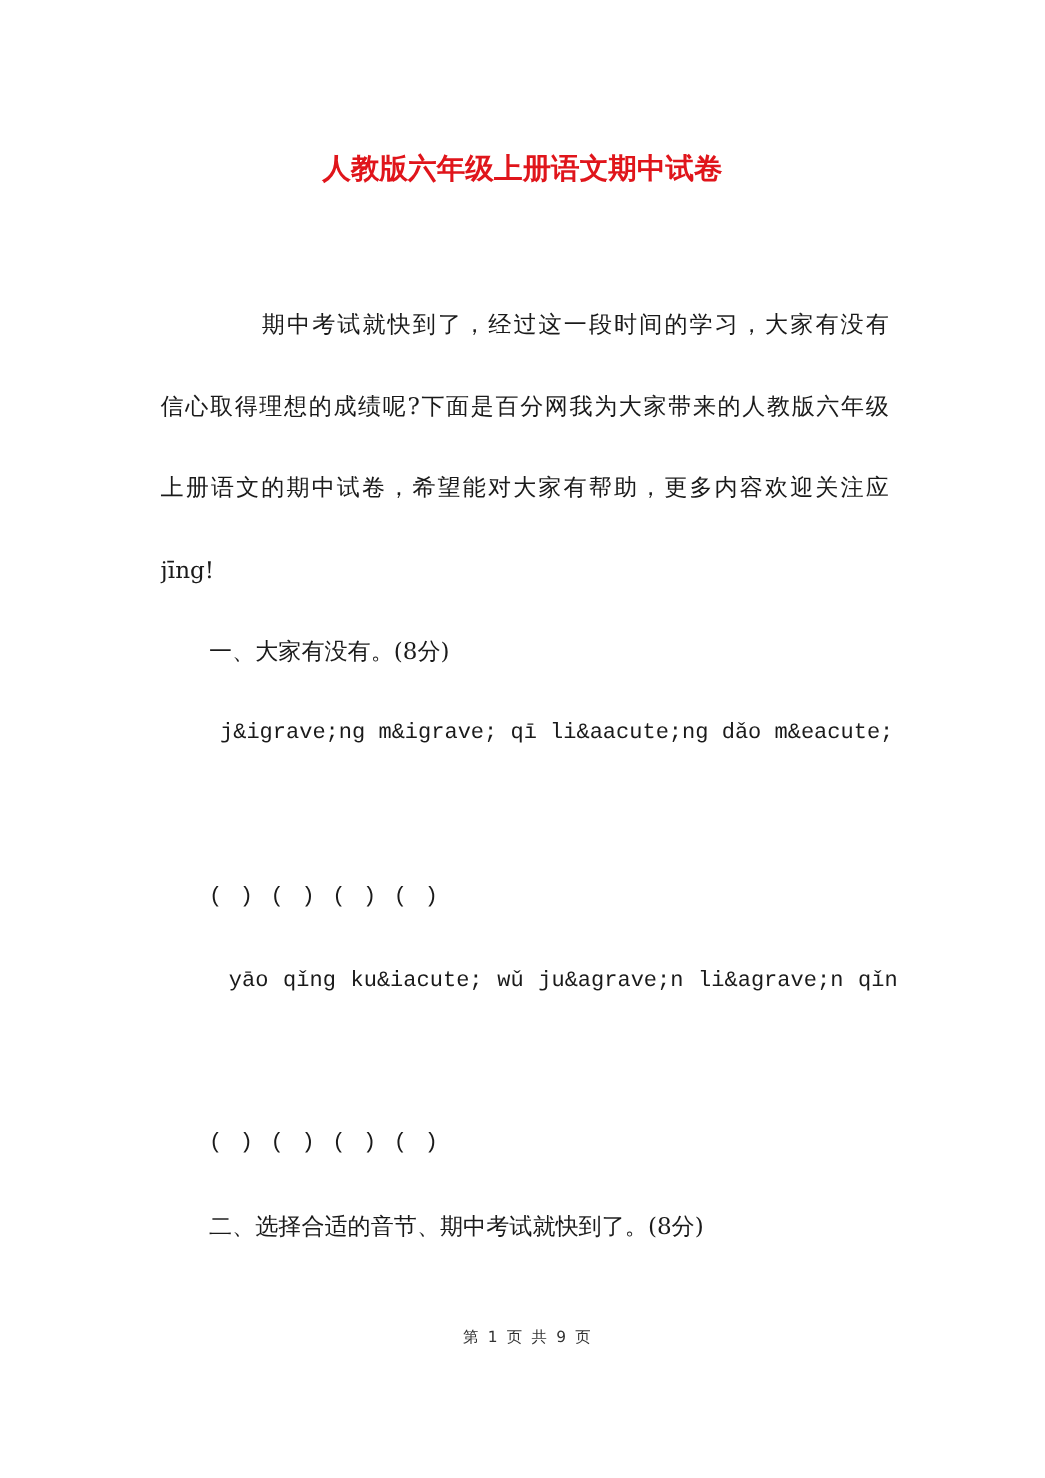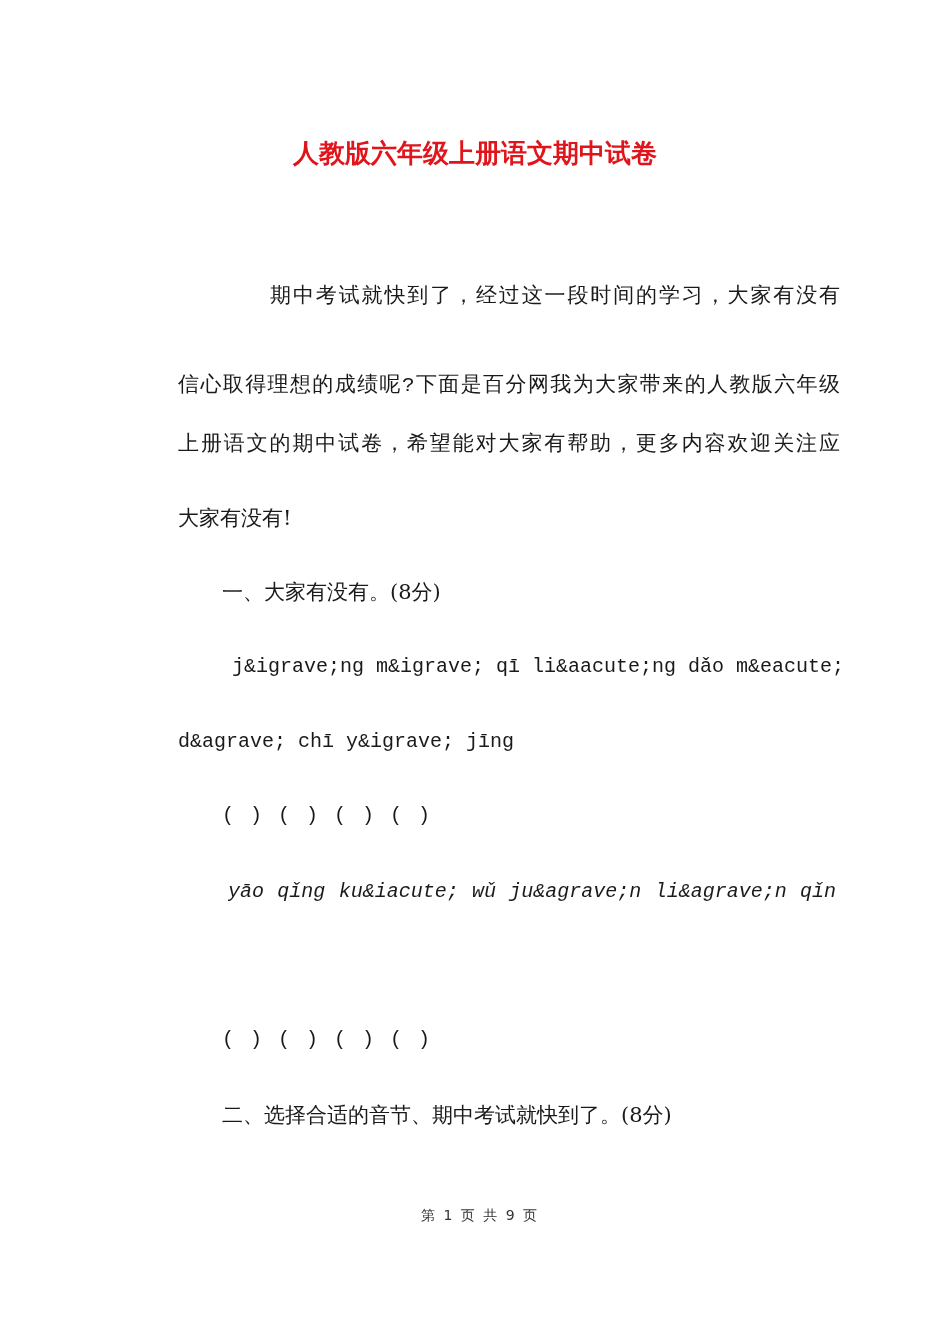--- a/index.html
+++ b/index.html
@@ -32,21 +32,20 @@
       font-family: "DejaVu Serif", "Liberation Serif", serif;
     }
     .line {
       position: absolute;
       left: 146px;
       width: 662px;
       font-size: 21px;
       line-height: 30px;
       white-space: nowrap;
       overflow: hidden;
-      margin-left: 32px;
     }
     .mono {
       font-family: "Liberation Mono", "DejaVu Sans Mono", monospace;
       font-size: 20px;
     }
     .justify {
       text-align: justify;
       text-align-last: justify;
     }
     .footer {
@@ -62,31 +61,30 @@
     .footer span { margin: 0 2px; }
   </style>
 </head>
 <body>
 
 <div class="page">
 
   <div class="title" style="color:#e0151b;">人教版六年级上册语文期中试卷</div>
 
   <div class="line justify" style="top:280px; padding-left:92px; width:570px;">期中考试就快到了，经过这一段时间的学习，大家有没有</div>
-  <div class="line justify" style="top:371px;font-family:Liberation Mono, monospace;">信心取得理想的成绩呢?下面是百分网我为大家带来的人教版六年级</div>
+  <div class="line justify" style="top:354px;">信心取得理想的成绩呢?下面是百分网我为大家带来的人教版六年级</div>
   <div class="line justify" style="top:428px;font-family:Liberation Serif, serif;">上册语文的期中试卷，希望能对大家有帮助，更多内容欢迎关注应</div>
-  <div class="line" style="top:503px;">大家有没有!</div>
+  <div class="line" style="top:503px;">jīng!</div>
 
   <div class="line" style="top:577px; left:190px;">一、大家有没有。(8分)</div>
 
   <div class="line mono justify" style="top:652px; left:200px; width:608px;"> j&amp;igrave;ng  m&amp;igrave;  qī  li&amp;aacute;ng  dǎo  m&amp;eacute;i</div>
-  <div class="line mono" style="top:727px;">d&amp;agrave; chī y&amp;igrave; jīng</div>
   <div class="line mono" style="top:801px; left:190px; word-spacing:4px;">( ) ( ) ( ) ( )</div>
 
-  <div class="line mono justify" style="top:877px; left:196px; width:608px;font-style:italic;"> yāo  qǐng  ku&amp;iacute;  wǔ  ju&amp;agrave;n  li&amp;agrave;n  qǐn</div>
+  <div class="line mono justify" style="top:877px; left:208px; width:608px;"> yāo  qǐng  ku&amp;iacute;  wǔ  ju&amp;agrave;n  li&amp;agrave;n  qǐn</div>
   <div class="line mono" style="top:1025px; left:190px; word-spacing:4px;">( ) ( ) ( ) ( )</div>
 
   <div class="line" style="top:1100px; left:190px;">二、选择合适的音节、期中考试就快到了。(8分)</div>
 
   <div class="footer">
     <span>第</span>
     <span>1</span>
     <span>页</span>
     <span>共</span>
     <span>9</span>

